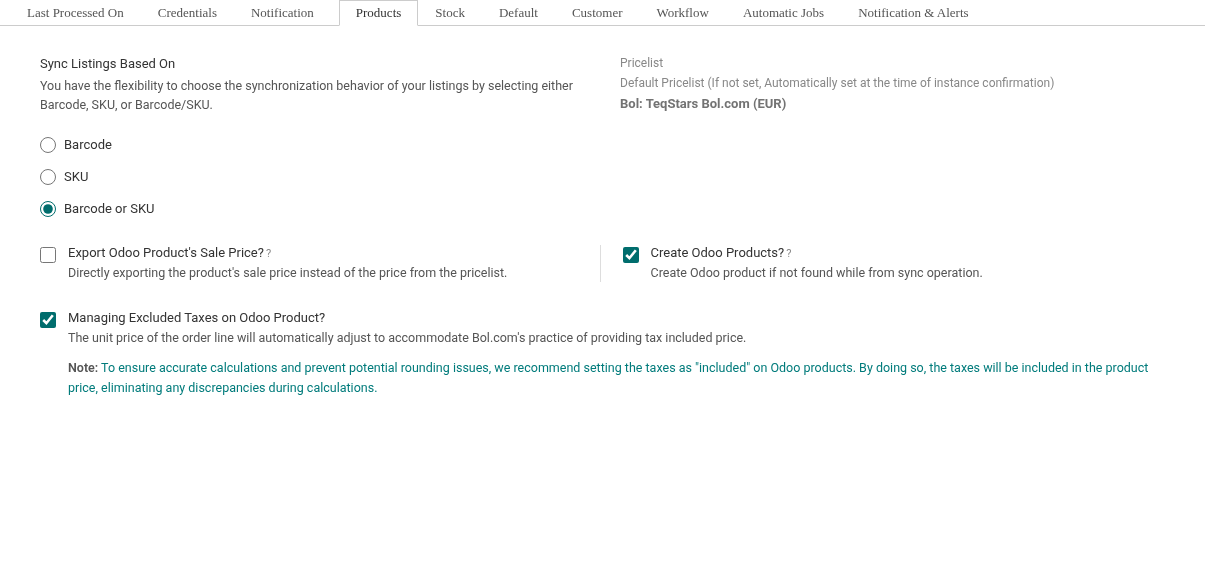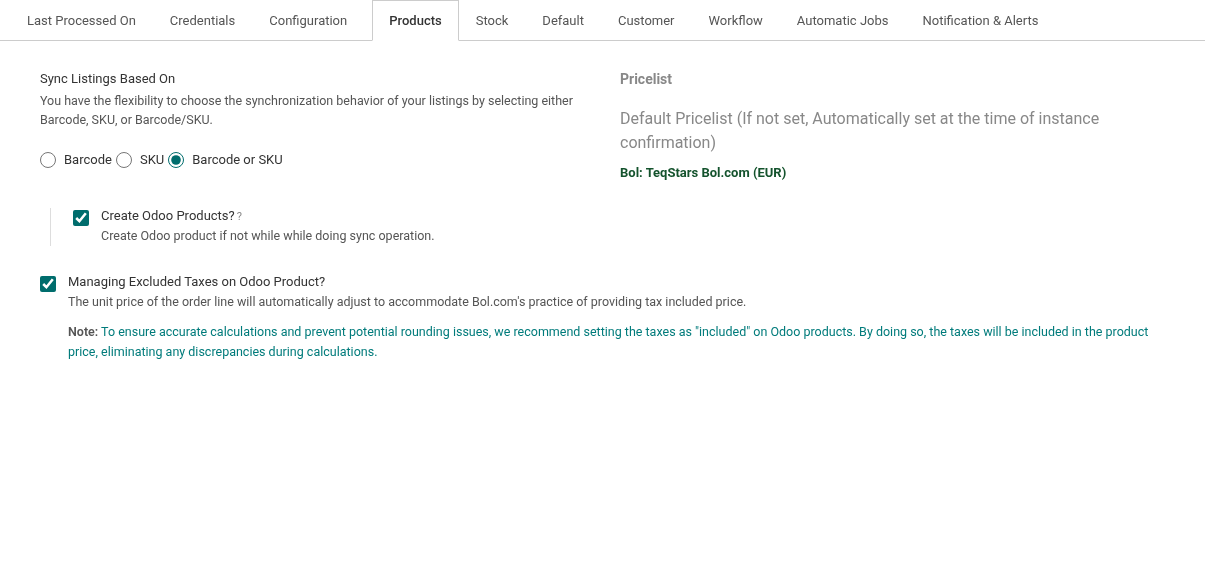--- a/index.html
+++ b/index.html
@@ -11,28 +11,29 @@
     }
 
     
     .tab-bar {
       display: flex;
       border-bottom: 1px solid #ccc;
       background: #fff;
       padding: 0 10px;
     }
     .tab-item {
-      padding: 12px 16px;
+      padding: 4px 16px;
       cursor: pointer;
       border: 1px solid transparent;
       border-bottom: none;
       margin-bottom: -1px;
       color: #555;
       font-size: 13px;
       white-space: nowrap;
+      font-family: Liberation Serif, serif;
     }
     .tab-item.active {
       border-color: #ccc;
       border-bottom: 1px solid #fff;
       color: #333;
       font-weight: 500;
       background: #fff;
       margin-left: 8px;
     }
 
@@ -65,22 +66,22 @@
 
     .section-desc {
       color: #555;
       font-size: 12.5px;
       line-height: 1.5;
       margin-bottom: 14px;
     }
 
     .radio-group {
       display: flex;
-      flex-direction: row;
-      gap: 4px;
+      flex-direction: column;
+      gap: 16px;
       margin-top: 22px;
     }
 
     .radio-label {
       display: flex;
       align-items: center;
       gap: 8px;
       font-size: 13px;
       color: #333;
       cursor: pointer;
@@ -89,34 +90,33 @@
     .radio-label input[type="radio"] {
       accent-color: #006d6d;
       width: 16px;
       height: 16px;
       cursor: pointer;
     }
 
     
     .pricelist-label {
       color: #888;
-      font-size: 14px;
-      margin-bottom: 20px;
-      font-weight: bold;
+      font-size: 12px;
+      margin-bottom: 4px;
     }
 
     .pricelist-desc {
       color: #888;
-      font-size: 16px;
+      font-size: 12px;
       line-height: 1.5;
-      margin-bottom: 10px;
+      margin-bottom: 4px;
     }
 
     .pricelist-value {
-      color: #14532d;
+      color: #737373;
       font-weight: 700;
       font-size: 13px;
     }
 
     
     .checkbox-row {
       display: flex;
       gap: 12px;
       margin-top: 28px;
     }
@@ -171,21 +171,21 @@
       gap: 12px;
       margin-top: 28px;
     }
   </style>
 </head>
 <body>
 
 <div class="tab-bar">
   <div class="tab-item">Last Processed On</div>
   <div class="tab-item">Credentials</div>
-  <div class="tab-item">Configuration</div>
+  <div class="tab-item">Notification</div>
   <div class="tab-item active">Products</div>
   <div class="tab-item">Stock</div>
   <div class="tab-item">Default</div>
   <div class="tab-item">Customer</div>
   <div class="tab-item">Workflow</div>
   <div class="tab-item">Automatic Jobs</div>
   <div class="tab-item">Notification &amp; Alerts</div>
 </div>
 
 <div class="content">
@@ -211,32 +211,43 @@
     </div>
 
     <div class="right-col">
       <div class="pricelist-label">Pricelist</div>
       <div class="pricelist-desc">Default Pricelist (If not set, Automatically set at the time of instance confirmation)</div>
       <div class="pricelist-value">Bol: TeqStars Bol.com (EUR)</div>
     </div>
   </div>
 
   <div class="checkbox-row">
+    <div class="checkbox-col">
+      <div class="checkbox-wrapper">
+        <input type="checkbox" style="">
+      </div>
+      <div class="checkbox-content">
+        <div class="section-title">
+          <span>Export Odoo Product's Sale Price?</span><span class="question-mark">?</span>
+        </div>
+        <div class="section-desc">Directly exporting the product's sale price instead of the price from the pricelist.</div>
+      </div>
+    </div>
 
     <div style="width:1px;background:#ddd;margin:0 10px;"></div>
 
     <div class="checkbox-col">
       <div class="checkbox-wrapper">
         <input type="checkbox" checked="" style="">
       </div>
       <div class="checkbox-content">
         <div class="section-title">
           <span>Create Odoo Products?</span><span class="question-mark">?</span>
         </div>
-        <div class="section-desc">Create Odoo product if not while while doing sync operation.</div>
+        <div class="section-desc">Create Odoo product if not found while from sync operation.</div>
       </div>
     </div>
   </div>
 
   <div class="managing-section">
     <div class="checkbox-wrapper">
       <input type="checkbox" checked="" style="">
     </div>
     <div class="checkbox-content">
       <div class="section-title">Managing Excluded Taxes on Odoo Product?</div>

